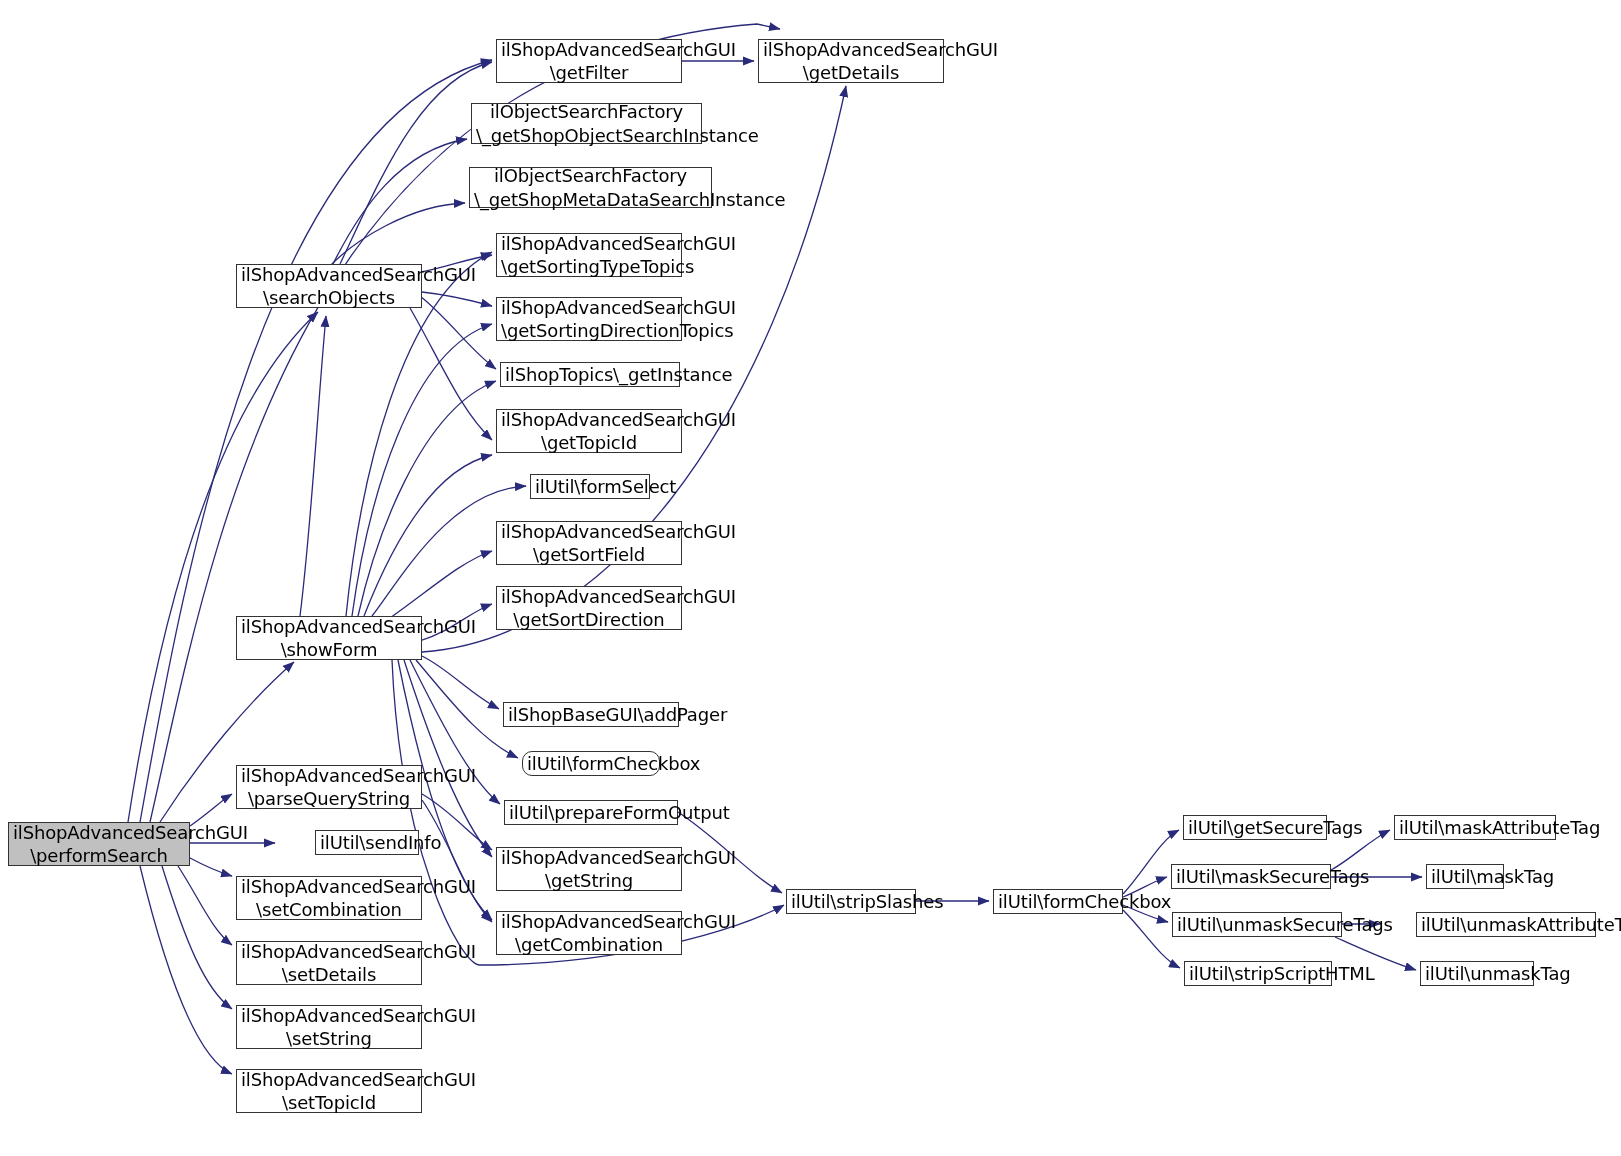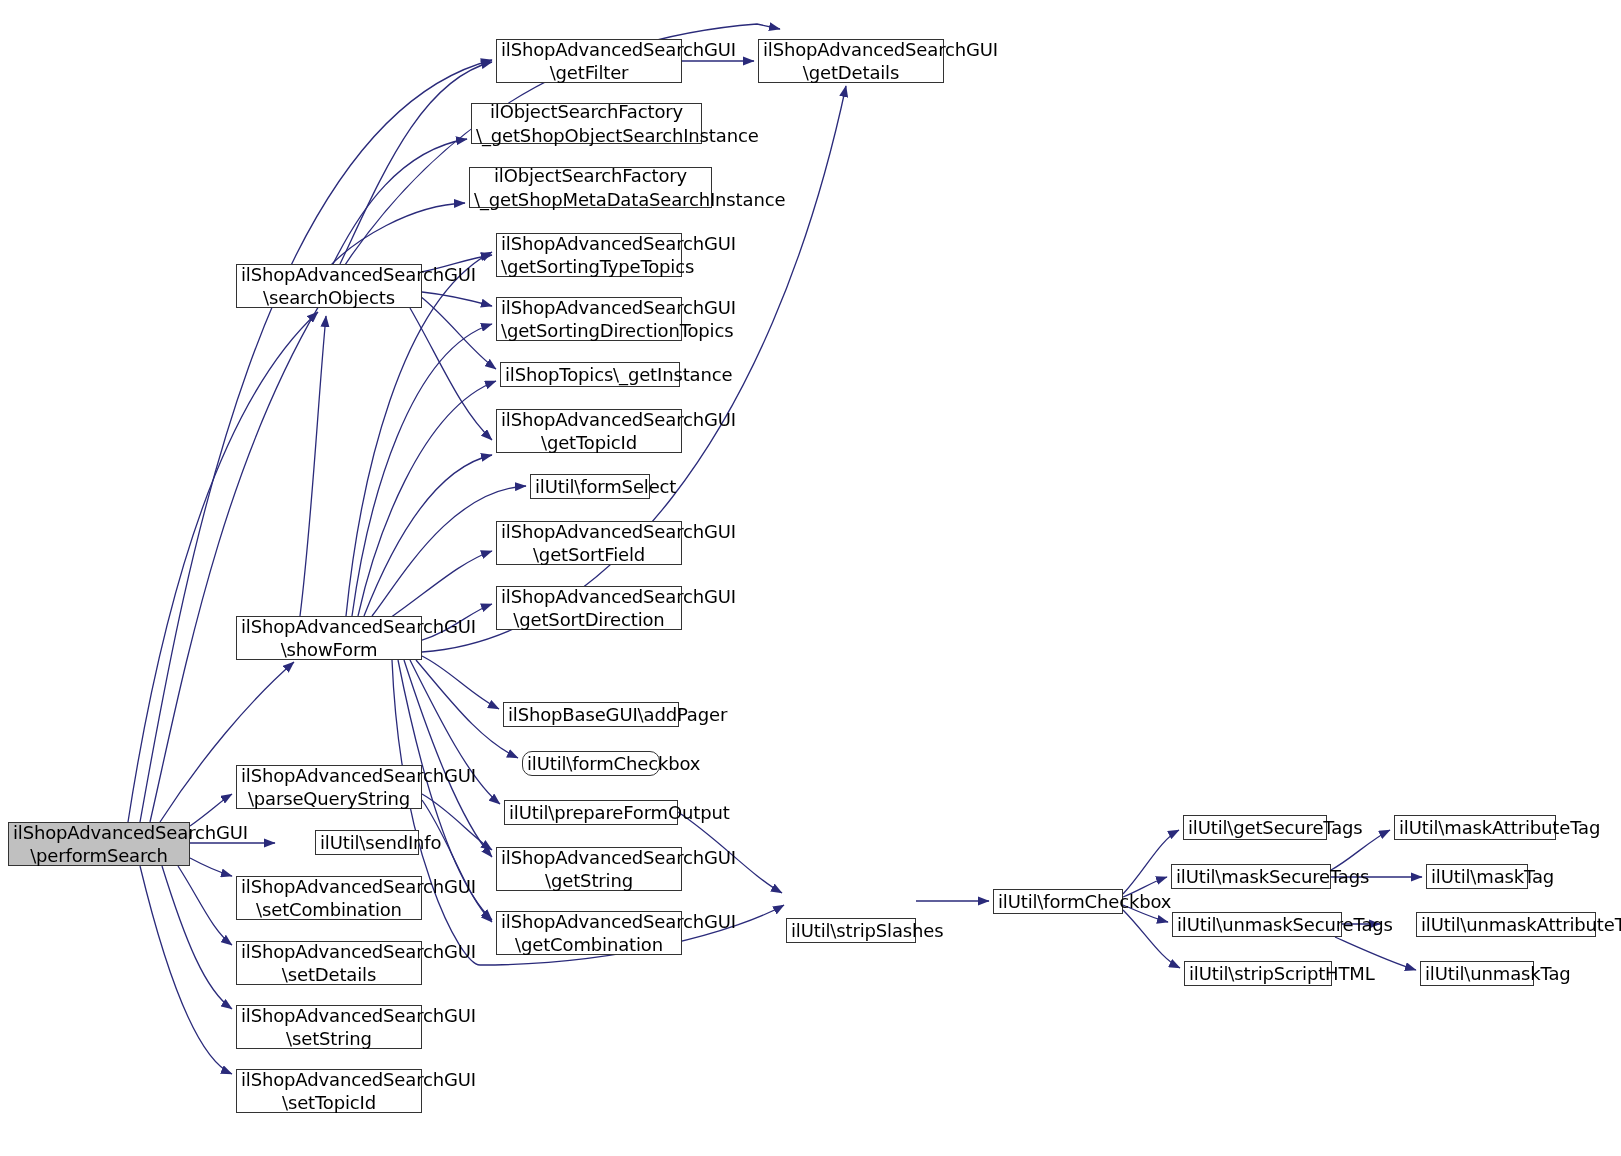--- a/index.html
+++ b/index.html
@@ -135,32 +135,32 @@
       <div class="node" style="left: 503px; top: 702px; width: 176px; height: 25px;"><span class="node-label">ilShopBaseGUI\addPager</span></div>
       <div class="node" style="left: 522px; top: 751px; width: 138px; height: 25px; border-radius: 10px;"><span class="node-label">ilUtil\formCheckbox</span></div>
       <div class="node" style="left: 236px; top: 765px; width: 186px; height: 44px;"><span class="node-label">ilShopAdvancedSearchGUI
 \parseQueryString</span></div>
       <div class="node" style="left: 504px; top: 800px; width: 174px; height: 25px; align-items: flex-end;"><span class="node-label">ilUtil\prepareFormOutput</span></div>
       <div class="node" style="left: 279px; top: 830px; width: 104px; height: 25px; margin-left: 36px;"><span class="node-label">ilUtil\sendInfo</span></div>
       <div class="node" style="left: 496px; top: 847px; width: 186px; height: 44px;"><span class="node-label">ilShopAdvancedSearchGUI
 \getString</span></div>
       <div class="node" style="left: 236px; top: 876px; width: 186px; height: 44px;"><span class="node-label">ilShopAdvancedSearchGUI
 \setCombination</span></div>
-      <div class="node" style="left: 786px; top: 889px; width: 130px; height: 25px; margin-top: 29px;"><span class="node-label">ilUtil\stripSlashes</span></div>
+      <div class="node" style="left: 786px; top: 889px; width: 130px; height: 25px;"><span class="node-label">ilUtil\stripSlashes</span></div>
       <div class="node" style="left: 993px; top: 889px; width: 130px; height: 25px;"><span class="node-label">ilUtil\formCheckbox</span></div>
       <div class="node" style="left: 496px; top: 911px; width: 186px; height: 44px;"><span class="node-label">ilShopAdvancedSearchGUI
 \getCombination</span></div>
       <div class="node" style="left: 236px; top: 941px; width: 186px; height: 44px;"><span class="node-label">ilShopAdvancedSearchGUI
 \setDetails</span></div>
       <div class="node" style="left: 236px; top: 1005px; width: 186px; height: 44px;"><span class="node-label">ilShopAdvancedSearchGUI
 \setString</span></div>
       <div class="node" style="left: 236px; top: 1069px; width: 186px; height: 44px;"><span class="node-label">ilShopAdvancedSearchGUI
 \setTopicId</span></div>
       <div class="node" style="left: 1183px; top: 815px; width: 144px; height: 25px;"><span class="node-label">ilUtil\getSecureTags</span></div>
       <div class="node" style="left: 1394px; top: 815px; width: 162px; height: 25px;"><span class="node-label">ilUtil\maskAttributeTag</span></div>
       <div class="node" style="left: 1171px; top: 864px; width: 160px; height: 25px;"><span class="node-label">ilUtil\maskSecureTags</span></div>
-      <div class="node" style="left: 1426px; top: 864px; width: 102px; height: 25px;"><span class="node-label">ilUtil\maskTag</span></div>
+      <div class="node" style="left: 1426px; top: 864px; width: 78px; height: 25px;"><span class="node-label">ilUtil\maskTag</span></div>
       <div class="node" style="left: 1172px; top: 912px; width: 170px; height: 25px;"><span class="node-label">ilUtil\unmaskSecureTags</span></div>
       <div class="node" style="left: 1416px; top: 912px; width: 180px; height: 25px; text-align: center;"><span class="node-label">ilUtil\unmaskAttributeTag</span></div>
       <div class="node" style="left: 1184px; top: 961px; width: 148px; height: 25px;"><span class="node-label">ilUtil\stripScriptHTML</span></div>
       <div class="node" style="left: 1420px; top: 961px; width: 114px; height: 25px;"><span class="node-label">ilUtil\unmaskTag</span></div>
     </div>
 </div>
 
 </body></html>

